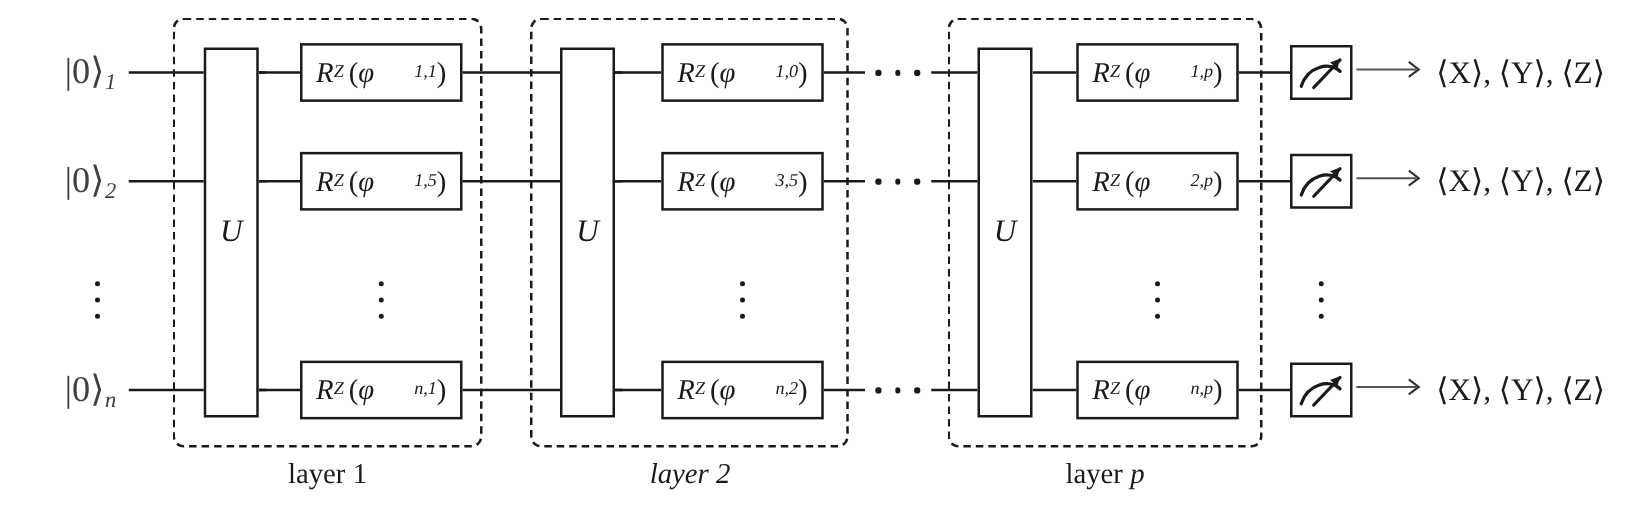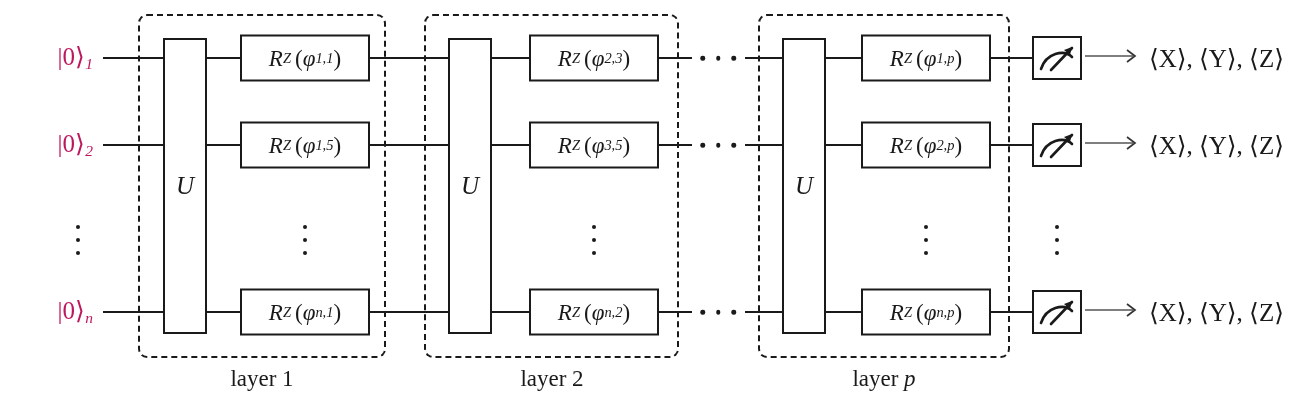--- a/index.html
+++ b/index.html
@@ -14,22 +14,22 @@
     position: relative;
     width: 1306px;
     height: 415px;
     background: #ffffff;
     overflow: hidden;
   }
 
   
   .qlabel {
     position: absolute;
-    font-size: 25px;
-    color: #be185d;
+    font-size: 29px;
+    color: #404040;
     white-space: nowrap;
     transform: translate(-100%, -50%);
     letter-spacing: 0px;
   }
   .qlabel .ket { font-style: normal; }
   .qlabel sub {
     font-size: 0.62em;
     font-style: italic;
     vertical-align: -0.28em;
     margin-left: 0.5px;
@@ -65,20 +65,21 @@
     font-size: 0.63em;
     font-style: italic;
     vertical-align: -0.3em;
   }
   .rzbox .paren { margin-left: 4px; }
   .rzbox .phi { font-style: italic; }
   .rzbox .idx {
     font-size: 0.63em;
     font-style: italic;
     vertical-align: -0.3em;
+    padding-left: 32px;
   }
 
   .ubox {
     transform: translate(-50%, 0);
     font-size: 25px;
     font-style: italic;
   }
 
   
   .meas {
@@ -241,41 +242,41 @@
 
   <div class="gatebox ubox" style="left:470px; top:38px; width:44px; height:296px;">
     <span>U</span>
   </div>
 
   <div class="gatebox rzbox" style="left:594px; top:58px; width:130px; height:47px;">
     <span class="rsym">R</span>
       <span class="zsub">Z</span>
       <span class="paren">(</span>
       <span class="phi">φ</span>
-      <span class="idx">2,3</span>
+      <span class="idx">1,0</span>
       <span>)</span>
   </div>
   <div class="gatebox rzbox" style="left:594px; top:145px; width:130px; height:47px;">
     <span class="rsym">R</span>
       <span class="zsub">Z</span>
       <span class="paren">(</span>
       <span class="phi">φ</span>
       <span class="idx">3,5</span>
       <span>)</span>
   </div>
   <div class="gatebox rzbox" style="left:594px; top:312px; width:130px; height:47px;">
     <span class="rsym">R</span>
       <span class="zsub">Z</span>
       <span class="paren">(</span>
       <span class="phi">φ</span>
       <span class="idx">n,2</span>
       <span>)</span>
   </div>
 
-  <div class="layerlabel" style="left:552px; top:366px;">
+  <div class="layerlabel" style="left:552px; top:366px;font-style:italic;">
     <span>layer</span>&nbsp;<span>2</span>
   </div>
 
   <div class="gatebox ubox" style="left:804px; top:38px; width:44px; height:296px;">
     <span>U</span>
   </div>
 
   <div class="gatebox rzbox" style="left:926px; top:58px; width:130px; height:47px;">
     <span class="rsym">R</span>
       <span class="zsub">Z</span>

